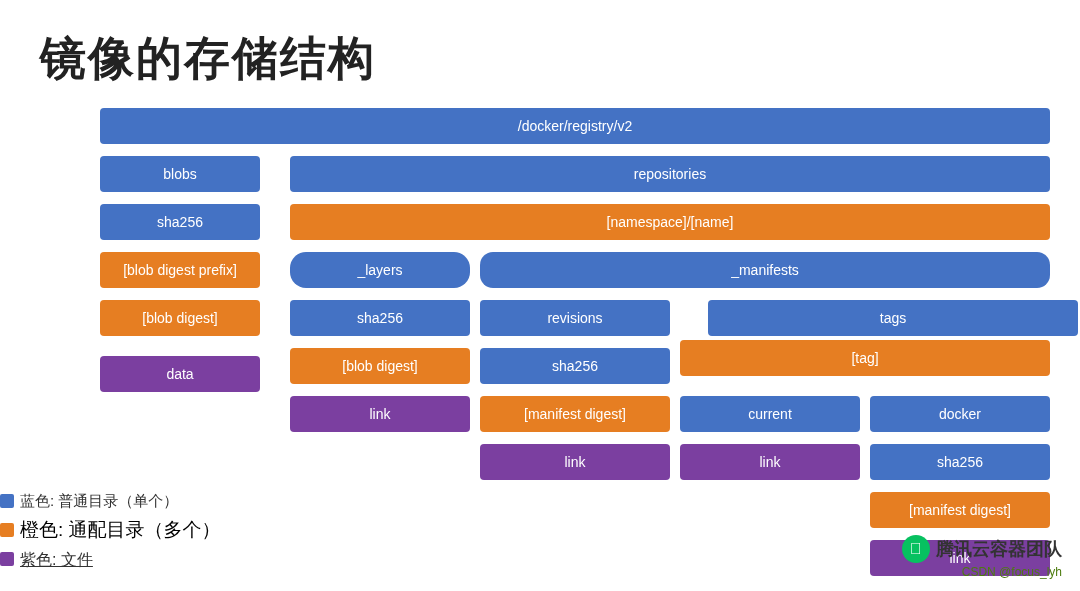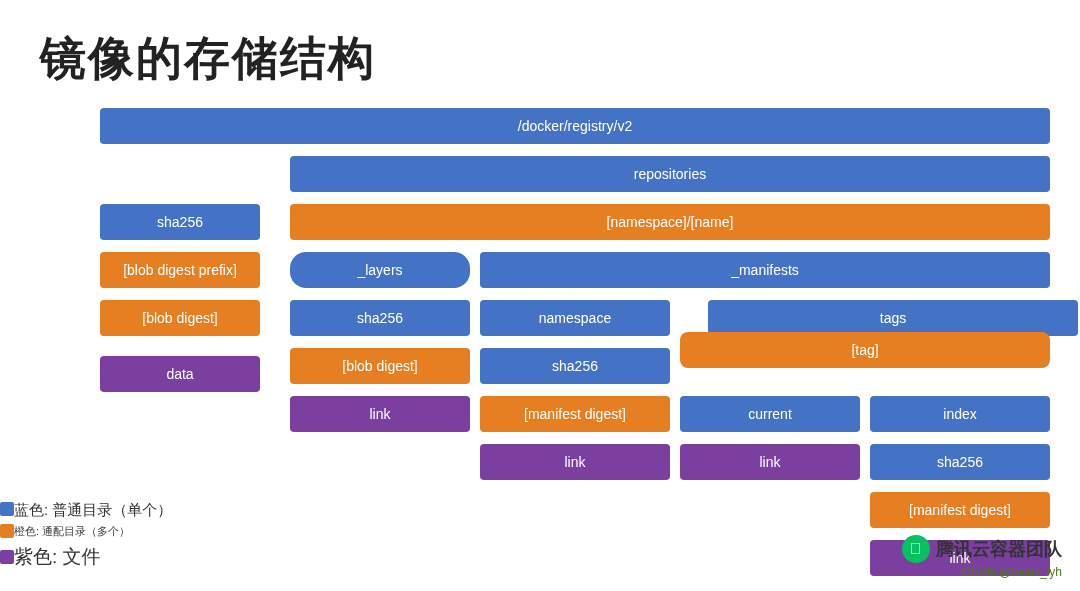--- a/index.html
+++ b/index.html
@@ -47,21 +47,21 @@
 
     
     .legend {
       position: absolute;
       bottom: 18px;
       left: 0px;
       font-size: 15px;
       color: #333;
       line-height: 1.7;
     }
-    .legend-item { display: flex; align-items: center; }
+    .legend-item { display: flex; align-items: center; gap: 6px; }
     .legend-dot {
       width: 14px; height: 14px; border-radius: 2px; display: inline-block;
     }
 
     
     .watermark {
       position: absolute;
       bottom: 12px;
       right: 18px;
       text-align: right;
@@ -93,58 +93,59 @@
   </style>
 </head>
 <body>
 
 <div class="slide">
   <div class="title">镜像的存储结构</div>
 
   <div class="diagram" style="position:relative; height:480px;">
 
   <div class="box blue" style="left: 60px; top: 0px; width: 950px; height: 36px; font-size: 14px;">/docker/registry/v2</div>
+      <div class="box blue" style="left: 60px; top: 48px; width: 160px; height: 36px; font-size: 14px;">blobs</div>
       <div class="box blue" style="left: 250px; top: 48px; width: 760px; height: 36px; font-size: 14px;">repositories</div>
       <div class="box blue" style="left: 60px; top: 96px; width: 160px; height: 36px; font-size: 14px;">sha256</div>
       <div class="box orange" style="left: 250px; top: 96px; width: 760px; height: 36px; font-size: 14px;">[namespace]/[name]</div>
       <div class="box orange" style="left: 60px; top: 144px; width: 160px; height: 36px; font-size: 14px;">[blob digest prefix]</div>
       <div class="box blue" style="left: 250px; top: 144px; width: 180px; height: 36px; font-size: 14px; border-radius: 16px;">_layers</div>
-      <div class="box blue" style="left: 440px; top: 144px; width: 570px; height: 36px; font-size: 14px;">_manifests</div>
+      <div class="box blue" style="left: 440px; top: 144px; width: 570px; height: 36px; font-size: 14px; border-radius: 13px;">_manifests</div>
       <div class="box orange" style="left: 60px; top: 192px; width: 160px; height: 36px; font-size: 14px;">[blob digest]</div>
       <div class="box blue" style="left: 250px; top: 192px; width: 180px; height: 36px; font-size: 14px;">sha256</div>
-      <div class="box blue" style="left: 440px; top: 192px; width: 190px; height: 36px; font-size: 14px;">namespace</div>
+      <div class="box blue" style="left: 440px; top: 192px; width: 190px; height: 36px; font-size: 14px;">revisions</div>
       <div class="box blue" style="left: 668px; top: 192px; width: 370px; height: 36px; font-size: 14px;">tags</div>
       <div class="box purple" style="left: 60px; top: 248px; width: 160px; height: 36px; font-size: 14px;">data</div>
       <div class="box orange" style="left: 250px; top: 240px; width: 180px; height: 36px; font-size: 14px;">[blob digest]</div>
       <div class="box blue" style="left: 440px; top: 240px; width: 190px; height: 36px; font-size: 14px;">sha256</div>
-      <div class="box orange" style="left: 640px; top: 224px; width: 370px; height: 36px; font-size: 14px; border-radius: 8px;">[tag]</div>
+      <div class="box orange" style="left: 640px; top: 232px; width: 370px; height: 36px; font-size: 14px;">[tag]</div>
       <div class="box purple" style="left: 250px; top: 288px; width: 180px; height: 36px; font-size: 14px;">link</div>
       <div class="box orange" style="left: 440px; top: 288px; width: 190px; height: 36px; font-size: 14px;">[manifest digest]</div>
       <div class="box blue" style="left: 640px; top: 288px; width: 180px; height: 36px; font-size: 14px;">current</div>
-      <div class="box blue" style="left: 830px; top: 288px; width: 180px; height: 36px; font-size: 14px;">index</div>
+      <div class="box blue" style="left: 830px; top: 288px; width: 180px; height: 36px; font-size: 14px;">docker</div>
       <div class="box purple" style="left: 440px; top: 336px; width: 190px; height: 36px; font-size: 14px;">link</div>
       <div class="box purple" style="left: 640px; top: 336px; width: 180px; height: 36px; font-size: 14px;">link</div>
       <div class="box blue" style="left: 830px; top: 336px; width: 180px; height: 36px; font-size: 14px;">sha256</div>
       <div class="box orange" style="left: 830px; top: 384px; width: 180px; height: 36px; font-size: 14px;">[manifest digest]</div>
       <div class="box purple" style="left: 830px; top: 432px; width: 180px; height: 36px; font-size: 14px;">link</div>
     </div>
 
   <div class="legend">
 
   <div class="legend-item">
         <span class="legend-dot" style="background:#4472C4"></span>
         <span style="font-size:15px;color:#333;">蓝色: 普通目录（单个）</span>
       </div>
       <div class="legend-item">
         <span class="legend-dot" style="background:#E67E22"></span>
-        <span style="font-size:11px;color:#404040;">橙色: 通配目录（多个）</span>
+        <span style="font-size:19px;color:#000000;">橙色: 通配目录（多个）</span>
       </div>
       <div class="legend-item">
         <span class="legend-dot" style="background:#7B3FA0"></span>
-        <span style="font-size:19px;color:#333;">紫色: 文件</span>
+        <span style="font-size:16px;color:#333;text-decoration:underline;">紫色: 文件</span>
       </div>
     </div>
 
   <div class="watermark">
     <div class="watermark-logo">
       <span class="wechat-icon"></span>
       <span>腾讯云容器团队</span>
     </div>
     <div class="watermark-sub">CSDN @focus_lyh</div>
   </div>

